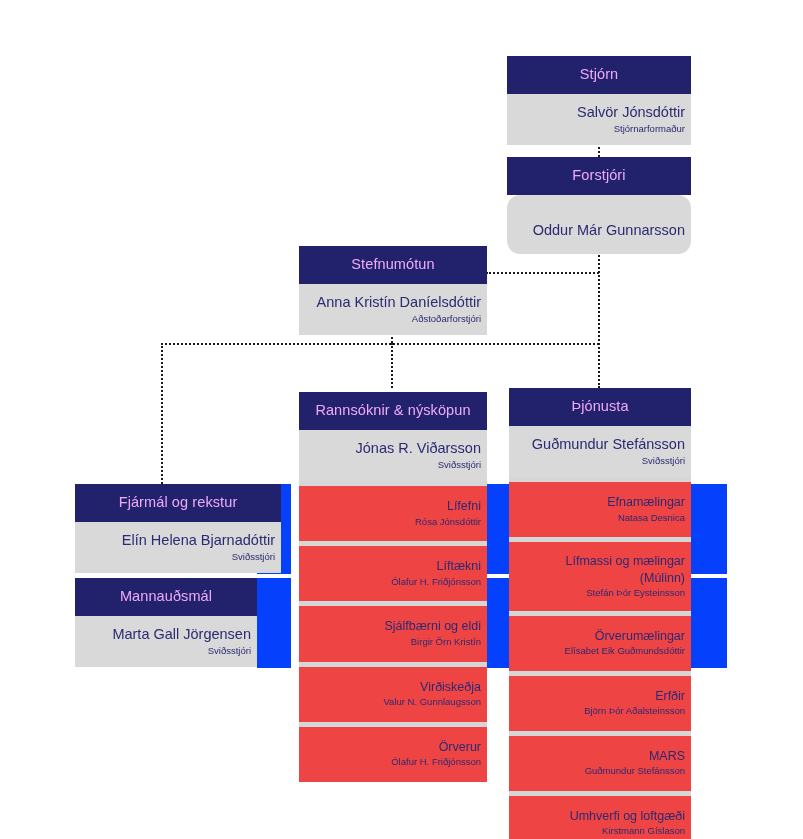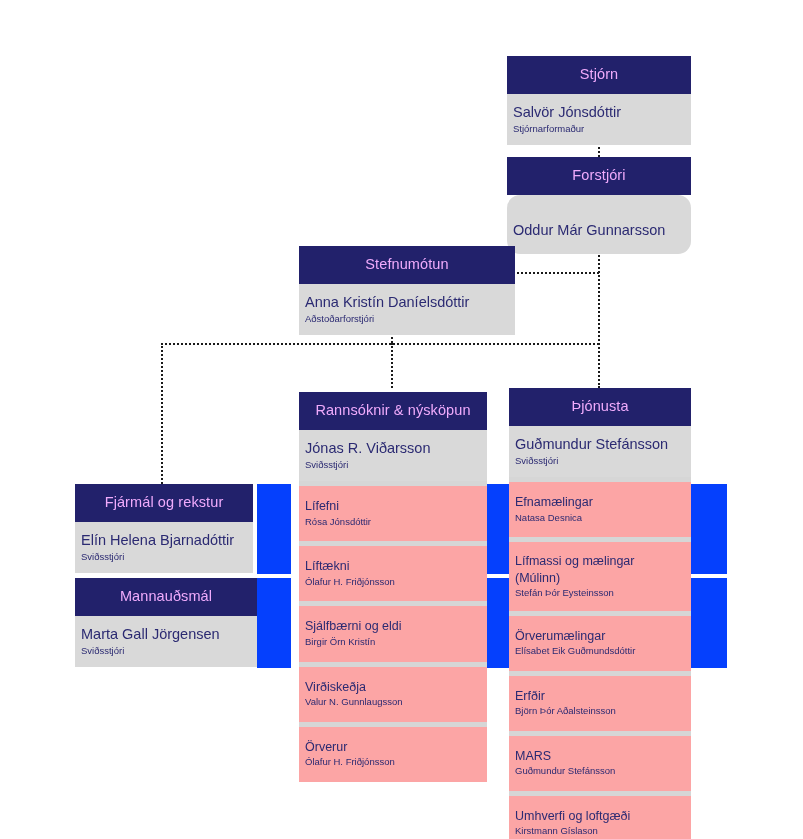--- a/index.html
+++ b/index.html
@@ -49,32 +49,32 @@
   .unit-head {
     background: #22216b;
     color: #f0abfc;
     text-align: center;
     font-size: 14.5px;
     line-height: 1.2;
     padding: 10px 6px 11px;
     letter-spacing: .1px;
   }
   .row {
-    text-align: left;
+    text-align: right;
     color: #2b2a72;
     box-sizing: border-box;
   }
   
   .row.leader {
     background: #d9d9d9;
     padding: 9px 6px 10px;
   }
   
   .row.sub {
-    background: #fca5a5;
+    background: #ef4444;
     padding: 12px 6px 13px;
     border-top: 5px solid #d6d6d6;
   }
   .row.sub.first-sub {
     border-top: 5px solid #d6d6d6;
   }
   .row-title {
     font-size: 14.5px;
     line-height: 1.25;
     color: #2b2a72;
@@ -134,29 +134,29 @@
     </div>
   </div>
 
   <div class="unit" style="left:507px; top:157px; width:184px;">
     <div class="unit-head">Forstjóri</div>
     <div class="row leader" style="padding:26px 6px 14px;border-radius:13px;">
       <div class="row-title">Oddur Már Gunnarsson</div>
     </div>
   </div>
 
-  <div class="unit" style="left:299px; top:246px; width:216px;border-radius:25px;">
+  <div class="unit" style="left:299px; top:246px; width:188px;border-radius:25px;">
     <div class="unit-head">Stefnumótun</div>
     <div class="row leader">
       <div class="row-title">Anna Kristín Daníelsdóttir</div>
       <div class="row-person">Aðstoðarforstjóri</div>
     </div>
   </div>
 
-  <div class="unit" style="left:75px; top:484px; width:178px;">
+  <div class="unit" style="left:75px; top:484px; width:206px;">
     <div class="unit-head">Fjármál og rekstur</div>
     <div class="row leader">
       <div class="row-title">Elín Helena Bjarnadóttir</div>
       <div class="row-person">Sviðsstjóri</div>
     </div>
   </div>
 
   <div class="unit" style="left:75px; top:578px; width:182px;">
     <div class="unit-head">Mannauðsmál</div>
     <div class="row leader">

